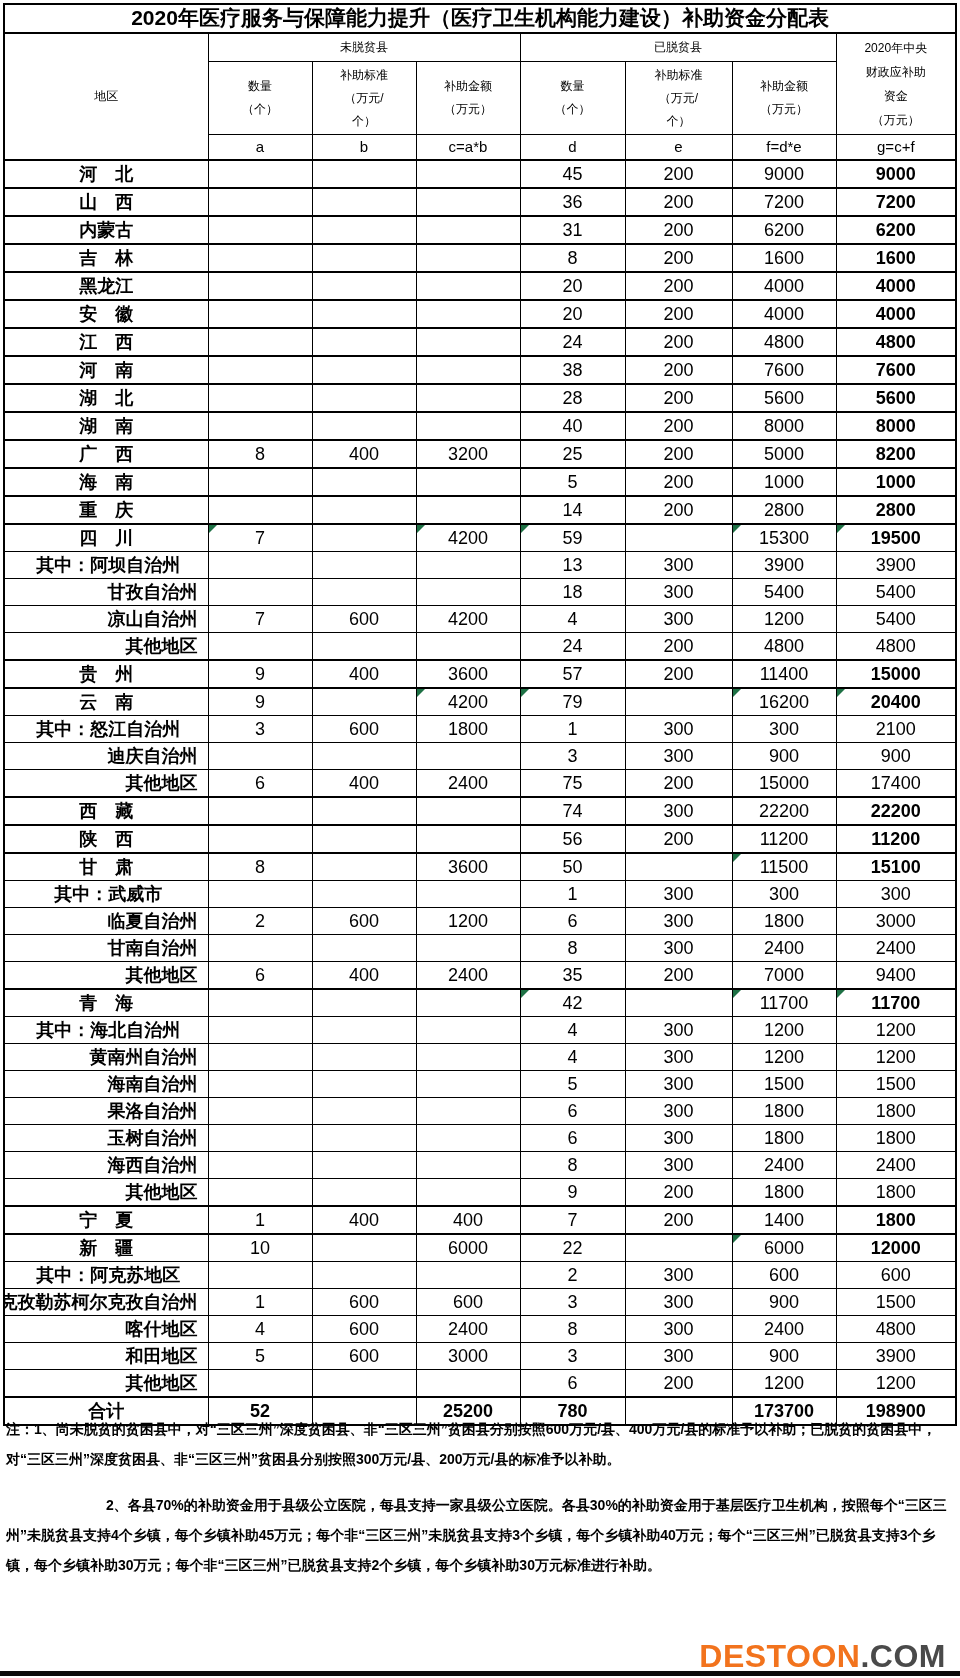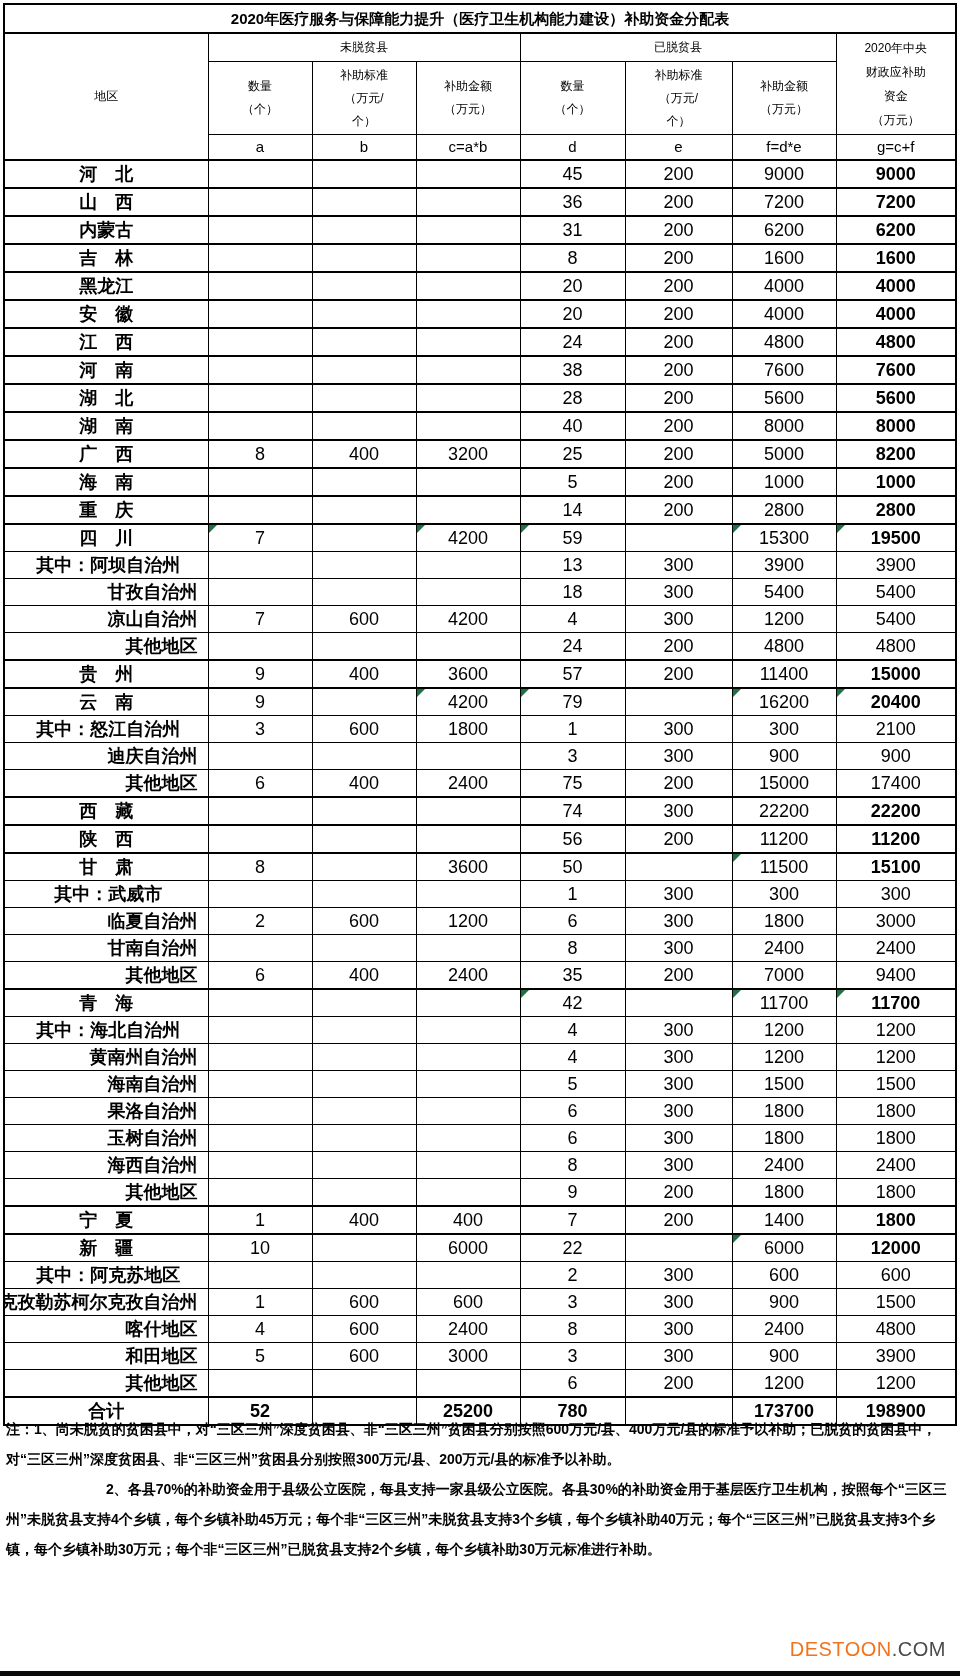--- a/index.html
+++ b/index.html
@@ -4,41 +4,41 @@
 <style>
   html,body{margin:0;padding:0;}
   body{
     width:960px;height:1678px;position:relative;background:#ffffff;
     font-family:"Liberation Sans",sans-serif;color:#000;overflow:hidden;
   }
   .sheet{position:absolute;top:3px;left:3px;}
   table{border-collapse:collapse;table-layout:fixed;width:952px;border:2px solid #000;}
   td{border:1px solid #000;text-align:center;vertical-align:middle;padding:0;
      font-size:18px;height:26px;overflow:hidden;line-height:1.15;}
-  tr.title-row td{border-bottom:2px solid #000;font-weight:bold;font-size:15px;height:27px;letter-spacing:0px;}
+  tr.title-row td{border-bottom:2px solid #000;font-weight:bold;font-size:21px;height:27px;letter-spacing:0px;}
   td.hdr{white-space:pre-line;font-size:12px;}
   tr.h1 td{height:27px;}
   tr.h2 td{height:72px;line-height:23px;}
   td.totalcol{line-height:24px;}
   tr.letters td{height:24px;font-size:15px;border-bottom:2px solid #000;}
   td.num{position:relative;}
   td.name{white-space:nowrap;overflow:hidden;font-weight:bold;}
   tr.r-p td,tr.r-total td{border-top-width:2px;}
   tr.r-p td.name,tr.r-total td.name{text-align:center;}
   tr.r-q td.name{text-align:center;padding-left:4px;}
   tr.r-s td.name{text-align:right;padding-right:10px;direction:rtl;margin-top:37px;}
   tr.r-p td.col-g{font-weight:bold;}
   tr.r-total td{font-weight:bold;}
   .mark{position:absolute;top:0;left:0;width:0;height:0;
         border-top:8px solid #1e7145;border-right:8px solid transparent;}
   .notes{position:absolute;top:1414px;left:6px;width:946px;
          font-size:14px;line-height:30px;font-weight:bold;word-break:break-all;text-align:left;}
   .notes p{margin:0;}
-  .notes p.n2{text-indent:100px;}
-  .watermark{position:absolute;top:1638px;right:14px;font-size:20px;font-weight:normal;letter-spacing:0.5px;}
+  .notes p.n2{text-indent:100px;margin-top:16px;}
+  .watermark{position:absolute;top:1638px;right:14px;font-size:32px;font-weight:bold;letter-spacing:0.5px;}
   .bottom-bar{position:absolute;top:1671px;left:0;width:960px;height:5px;background:#0a0a0a;}
 </style>
 </head>
 <body>
 
 <div class="sheet">
   <table>
     <colgroup>
       <col style="width:204px">
         <col style="width:104px">

